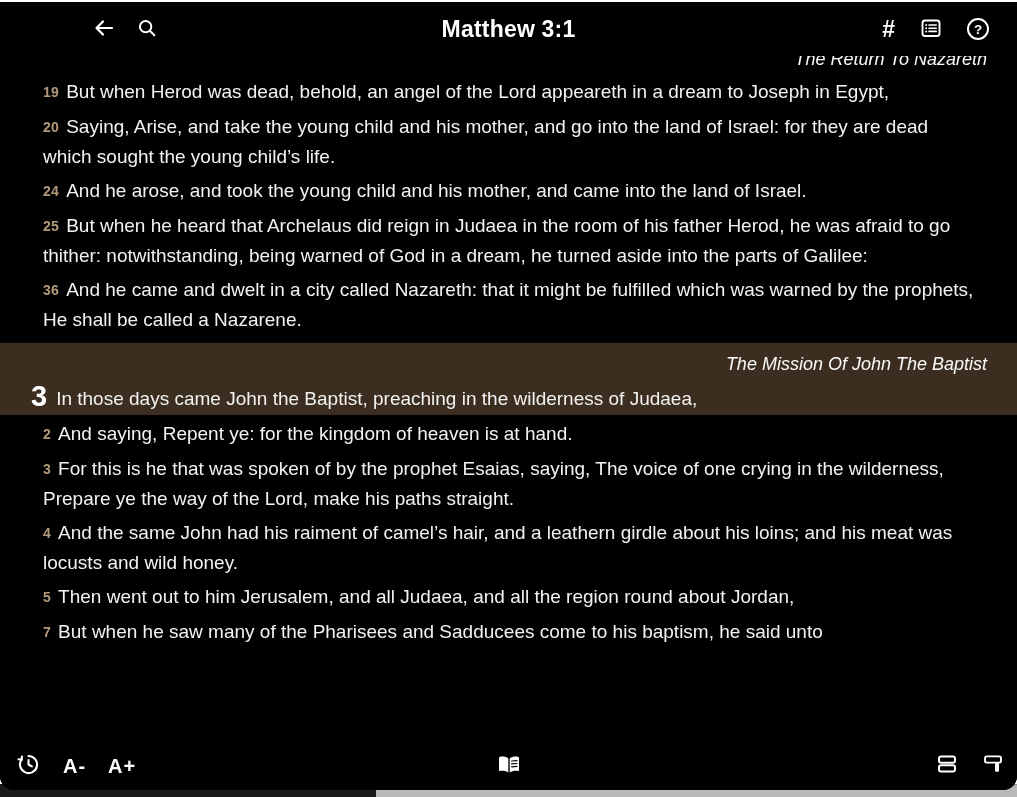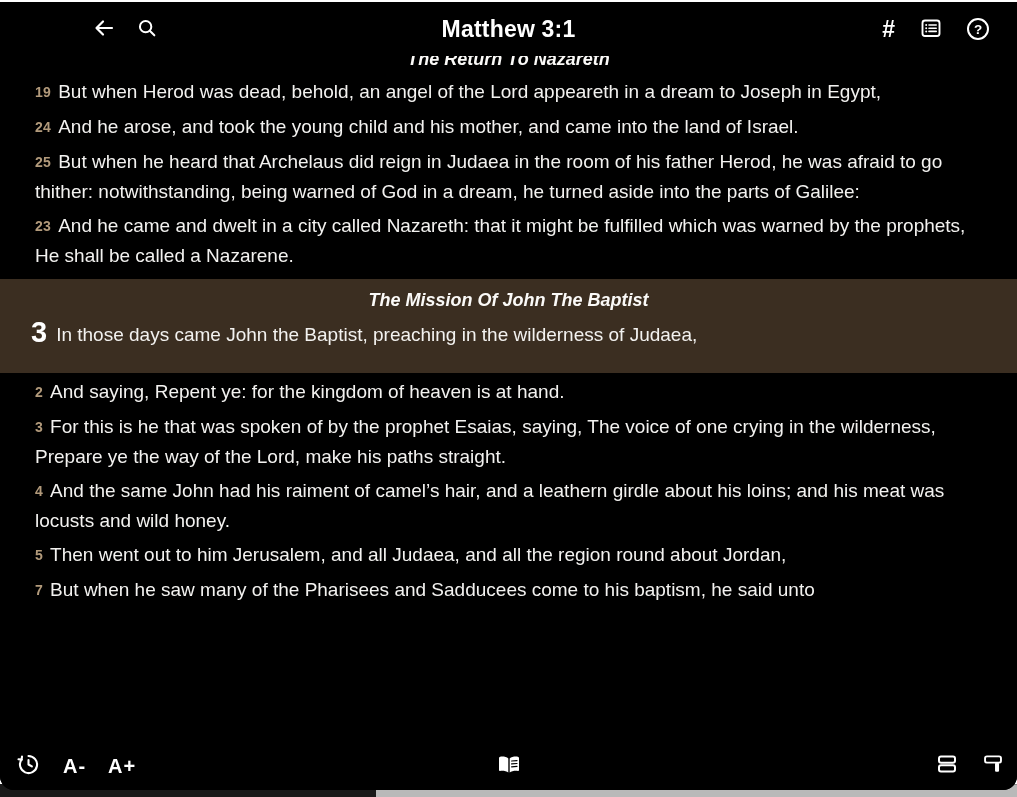--- a/index.html
+++ b/index.html
@@ -49,37 +49,37 @@
   .help-circle{width:22px;height:22px;border:2px solid var(--icon);border-radius:50%;display:flex;align-items:center;justify-content:center;
     font-size:13.5px;font-weight:700;color:var(--icon);}
   
   .content{
     position:absolute;top:54px;bottom:49px;left:0;right:0;
     overflow:hidden;
     color:var(--text);
     font-size:19px;line-height:29px;
   }
   .heading{
-    text-align:center;font-style:italic;font-weight:700;
+    text-align:right;font-style:italic;font-weight:400;
     font-size:18px;line-height:25px;color:var(--heading-text);
-    margin:8px 0 2px;padding:1px 44px;
+    margin:8px 0 2px;padding:1px 30px;
   }
   .heading:first-child{margin-top:-10px;}
-  .verse{margin:3px 4px;padding:1px 30px 1px 31px;}
+  .verse{margin:3px 12px;padding:1px 30px 1px 31px;}
   .vnum{
     color:var(--verse-number);font-size:14px;font-weight:600;
     margin-right:7px;vertical-align:1px;letter-spacing:.3px;
   }
   .chnum{
     color:#ffffff;font-size:29px;font-weight:700;
     margin-right:9px;vertical-align:-1px;line-height:0;
   }
   .hl{background:var(--highlight);}
   .heading.hl{margin:8px 0 0;padding-top:9px;padding-bottom:4px;}
-  .verse.hl{margin:0 0 3px;padding-top:3px;padding-bottom:24px;}
+  .verse.hl{margin:0 0 3px;padding-top:3px;padding-bottom:2px;}
   
   .toolbar{
     position:absolute;left:0;right:0;bottom:0;height:49px;
     background:var(--background);
     display:flex;align-items:center;
     z-index:3;
   }
   .toolbar-left{display:flex;align-items:center;gap:22px;padding-left:16px;}
   .toolbar-right{display:flex;align-items:center;gap:23px;margin-left:auto;padding-right:12px;}
   .toolbar-center{position:absolute;left:0;right:0;display:flex;justify-content:center;pointer-events:none;}
@@ -152,23 +152,24 @@
             <span>?</span>
           </span>
       </button>
     </div>
   </div>
 
   <div class="content">
     <div id="verse-list">
         <div class="heading"><span>The Return To Nazareth</span></div>
         <div class="verse"><span class="vnum">19</span><span>But when Herod was dead, behold, an angel of the Lord appeareth in a dream to Joseph in Egypt,</span></div>
+        <div class="verse"><span class="vnum">20</span><span>Saying, Arise, and take the young child and his mother, and go into the land of Israel: for they are dead which sought the young child’s life.</span></div>
         <div class="verse"><span class="vnum">24</span><span>And he arose, and took the young child and his mother, and came into the land of Israel.</span></div>
         <div class="verse"><span class="vnum">25</span><span>But when he heard that Archelaus did reign in Judaea in the room of his father Herod, he was afraid to go thither: notwithstanding, being warned of God in a dream, he turned aside into the parts of Galilee:</span></div>
-        <div class="verse"><span class="vnum">23</span><span>And he came and dwelt in a city called Nazareth: that it might be fulfilled which was warned by the prophets, He shall be called a Nazarene.</span></div>
+        <div class="verse"><span class="vnum">36</span><span>And he came and dwelt in a city called Nazareth: that it might be fulfilled which was warned by the prophets, He shall be called a Nazarene.</span></div>
         <div class="heading hl"><span>The Mission Of John The Baptist</span></div>
         <div class="verse hl"><span class="chnum">3</span><span>In those days came John the Baptist, preaching in the wilderness of Judaea,</span></div>
         <div class="verse"><span class="vnum">2</span><span>And saying, Repent ye: for the kingdom of heaven is at hand.</span></div>
         <div class="verse"><span class="vnum">3</span><span>For this is he that was spoken of by the prophet Esaias, saying, The voice of one crying in the wilderness, Prepare ye the way of the Lord, make his paths straight.</span></div>
         <div class="verse"><span class="vnum">4</span><span>And the same John had his raiment of camel’s hair, and a leathern girdle about his loins; and his meat was locusts and wild honey.</span></div>
         <div class="verse"><span class="vnum">5</span><span>Then went out to him Jerusalem, and all Judaea, and all the region round about Jordan,</span></div>
         <div class="verse"><span class="vnum">7</span><span>But when he saw many of the Pharisees and Sadducees come to his baptism, he said unto</span></div>
       </div>
   </div>
 

